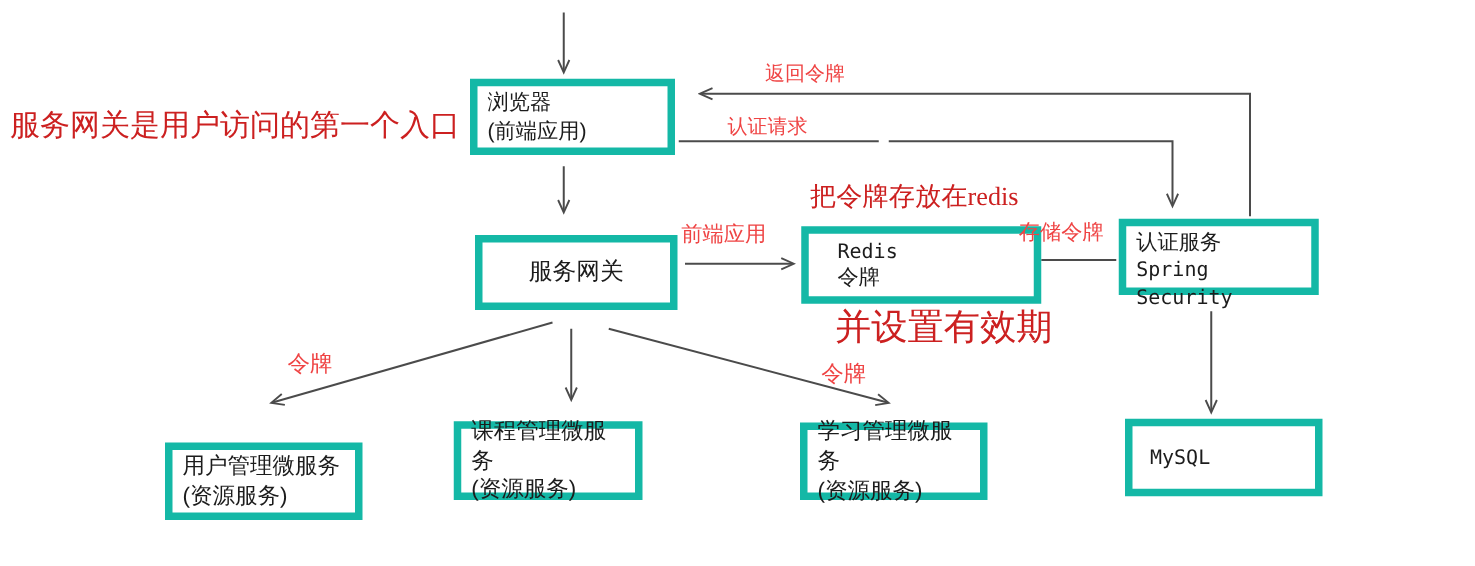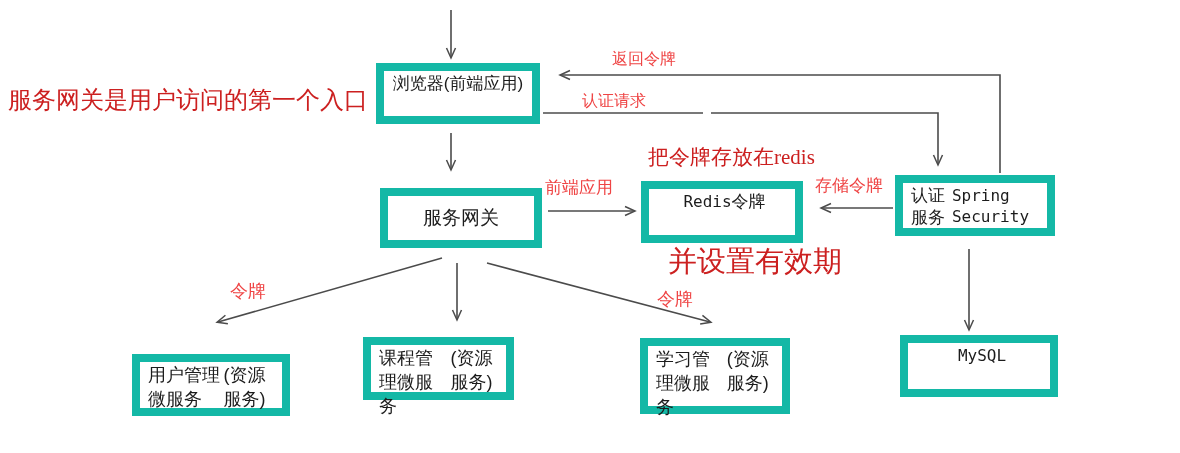--- a/index.html
+++ b/index.html
@@ -17,43 +17,43 @@
     color: #1c1c1c;
   }
   #arrows-layer {
     position: absolute;
     left: 0;
     top: 0;
   }
   .node {
     position: absolute;
     box-sizing: border-box;
-    border: 8px solid #14b8a6;
+    border: 6px solid #14b8a6;
     background: #ffffff;
     display: flex;
-    flex-direction: row;
+    flex-direction: column;
     justify-content: center;
     padding: 2px 8px;
     font-size: 17px;
     line-height: 1.32;
     color: #1c1c1c;
   }
   .node.centered { align-items: center; }
   .node .mono {
     font-family: "DejaVu Sans Mono", "Liberation Mono", monospace;
     font-size: 16px;
   }
   .node-browser  { left: 376px; top: 63px;  width: 164px; height: 61px; }
   .node-gateway  { left: 380px; top: 188px; width: 162px; height: 60px; font-size: 19px; }
-  .node-redis    { left: 641px; top: 181px; width: 162px; height: 62px; padding-left: 13px; }
+  .node-redis    { left: 641px; top: 181px; width: 192px; height: 62px; padding-left: 23px; }
   .node-auth     { left: 895px; top: 175px; width: 160px; height: 61px; justify-content: space-between; }
   .node-mysql    { left: 900px; top: 335px; width: 158px; height: 62px; padding-left: 14px; }
   .node-user     { left: 132px; top: 338px; width: 158px; height: 62px; font-size: 18px; margin-top: 16px; }
   .node-course   { left: 363px; top: 337px; width: 151px; height: 63px; font-size: 18px; }
-  .node-learning { left: 640px; top: 338px; width: 150px; height: 76px; font-size: 18px; }
+  .node-learning { left: 640px; top: 338px; width: 150px; height: 62px; font-size: 18px; }
 
   .edge-label {
     position: absolute;
     font-size: 16px;
     color: #ef4444;
     white-space: nowrap;
   }
   .edge-label.big { font-size: 18px; }
 
   .note {

